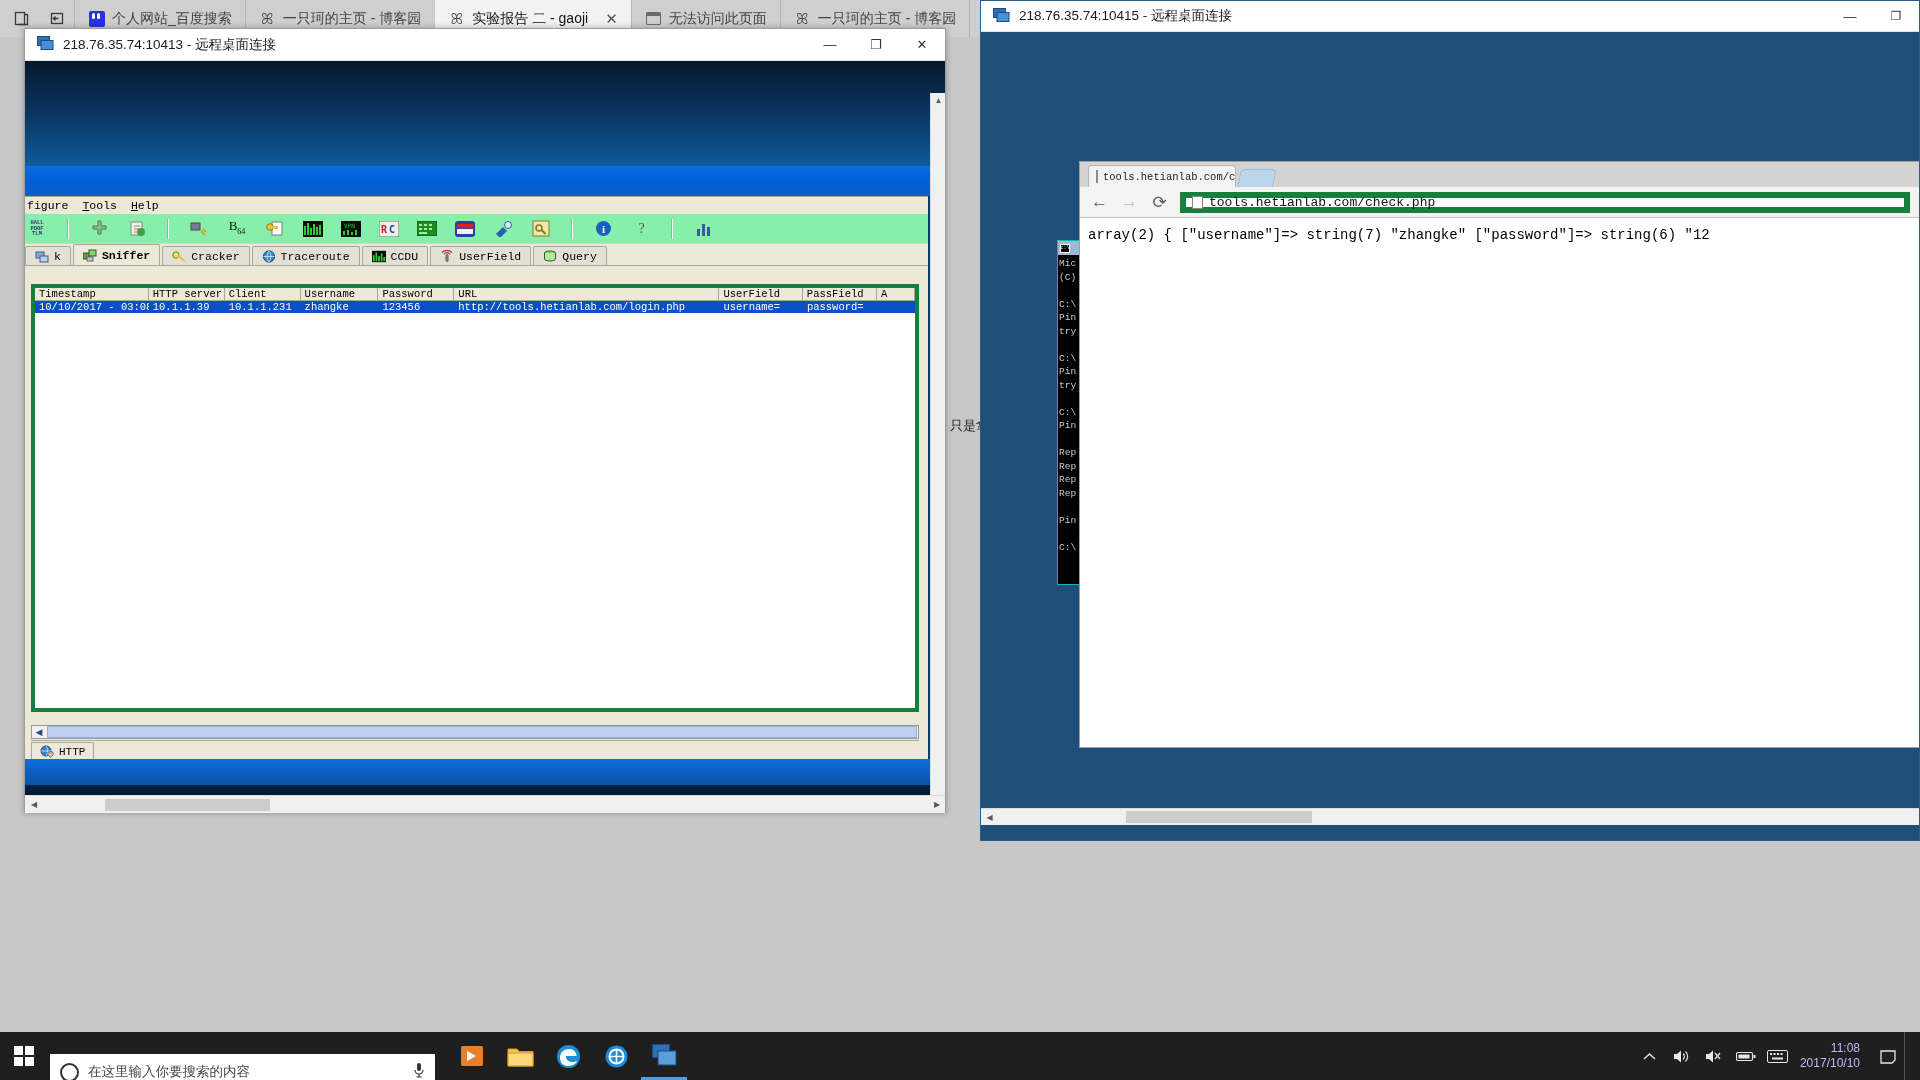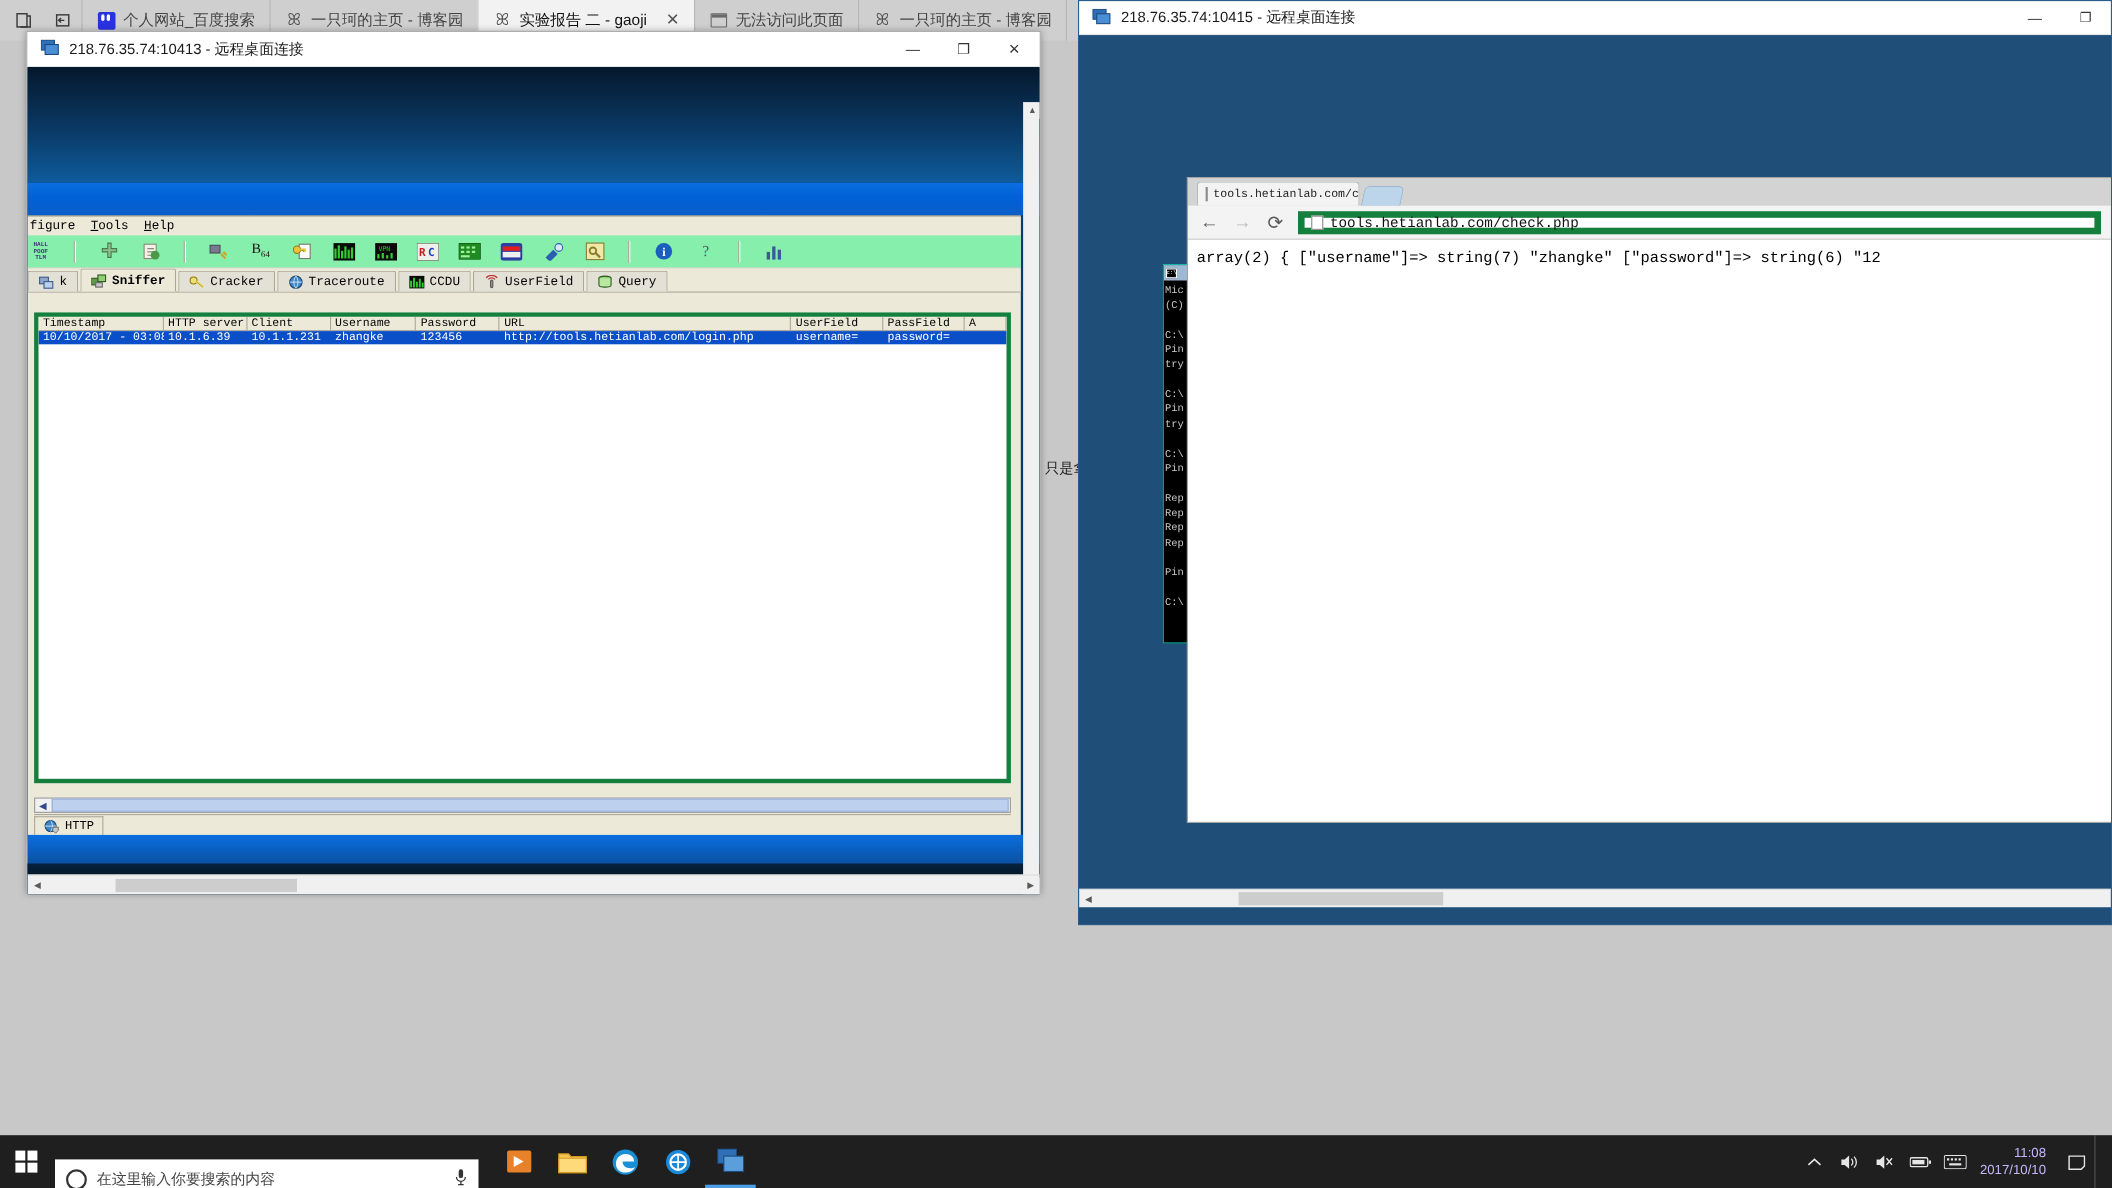--- a/index.html
+++ b/index.html
@@ -541,21 +541,21 @@
             <div class="gh" style="width:82px">Username</div>
             <div class="gh" style="width:80px">Password</div>
             <div class="gh" style="width:280px">URL</div>
             <div class="gh" style="width:88px">UserField</div>
             <div class="gh" style="width:78px">PassField</div>
             <div class="gh" style="width:40px">A</div>
           </div>
           <div class="grid-rows">
             <div class="grow">
               <div class="gc" style="width:120px">10/10/2017 - 03:08:07</div>
-              <div class="gc" style="width:80px">10.1.6.39</div>
+              <div class="gc" style="width:80px">10.1.1.39</div>
               <div class="gc" style="width:80px">10.1.1.231</div>
               <div class="gc" style="width:82px">zhangke</div>
               <div class="gc" style="width:80px">123456</div>
               <div class="gc" style="width:280px">http://tools.hetianlab.com/login.php</div>
               <div class="gc" style="width:88px">username=</div>
               <div class="gc" style="width:78px">password=</div>
               <div class="gc" style="width:40px"></div>
             </div>
           </div>
         </div>

